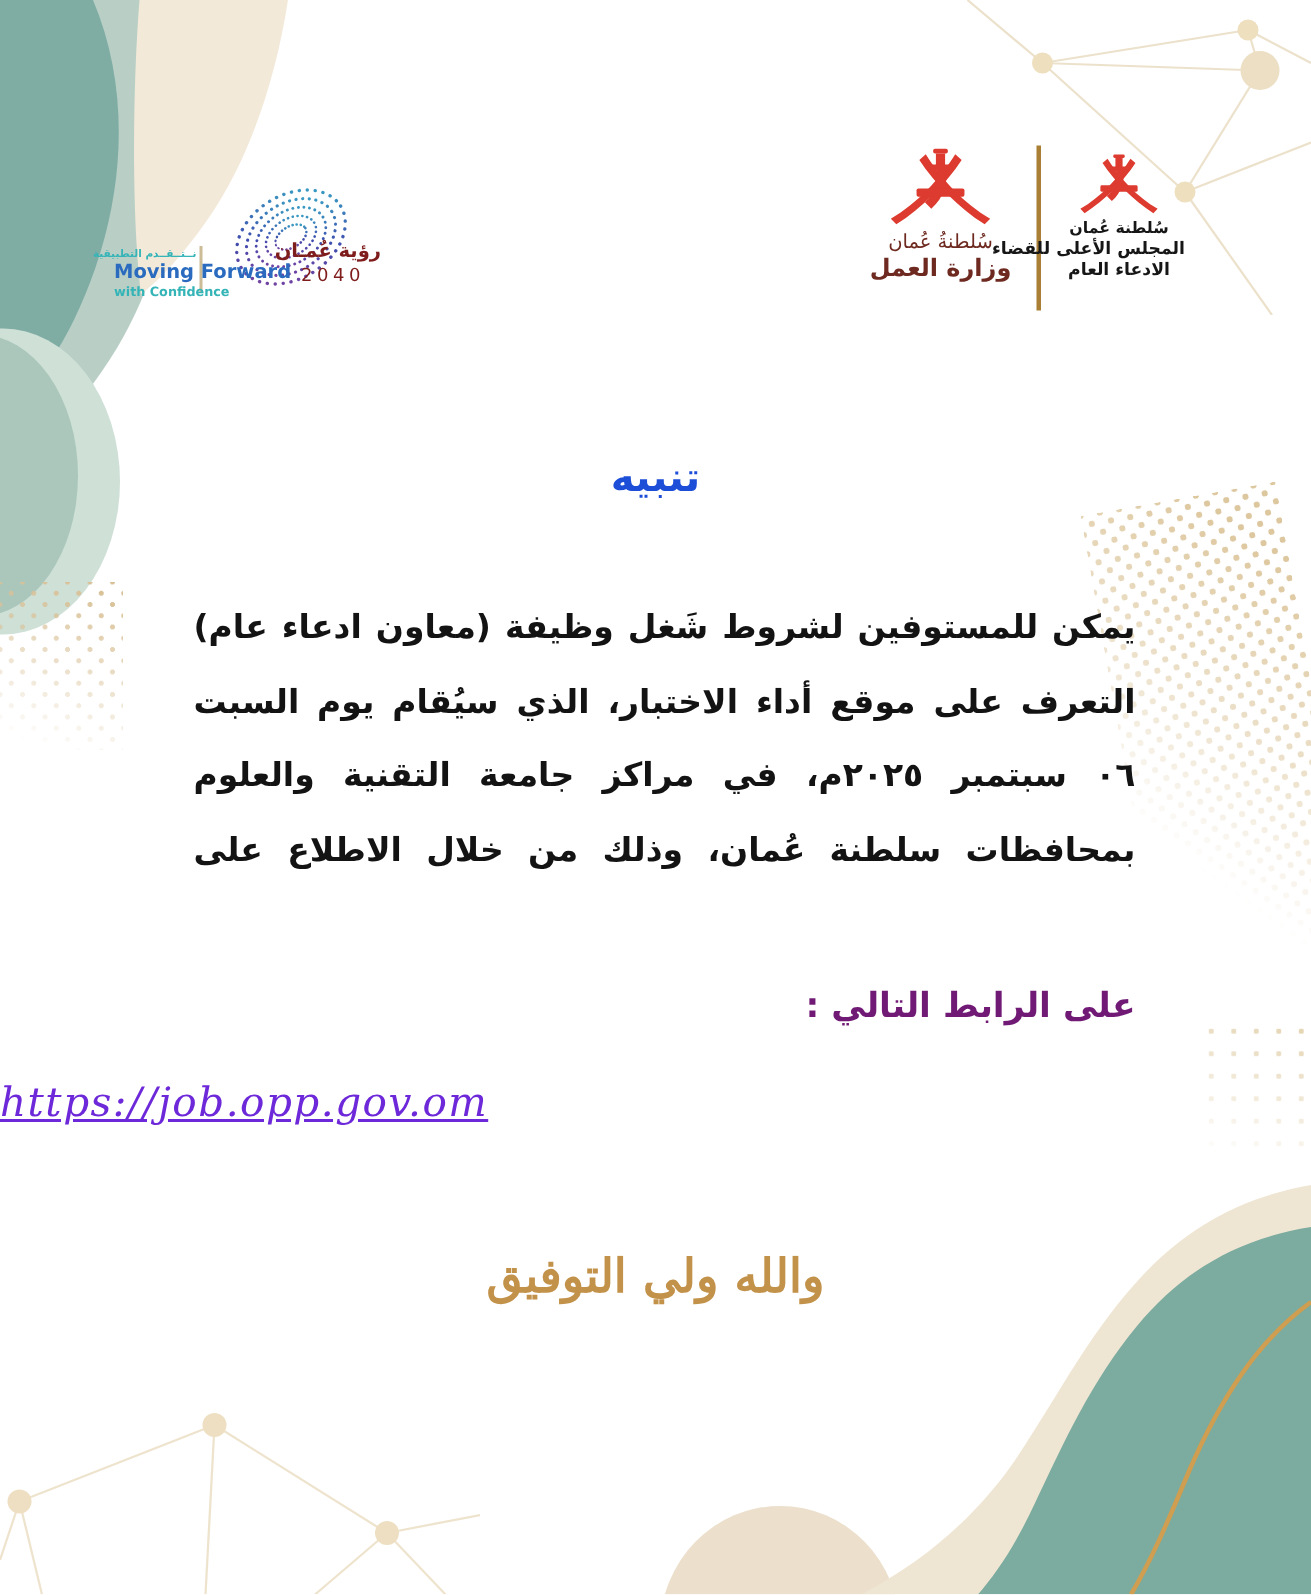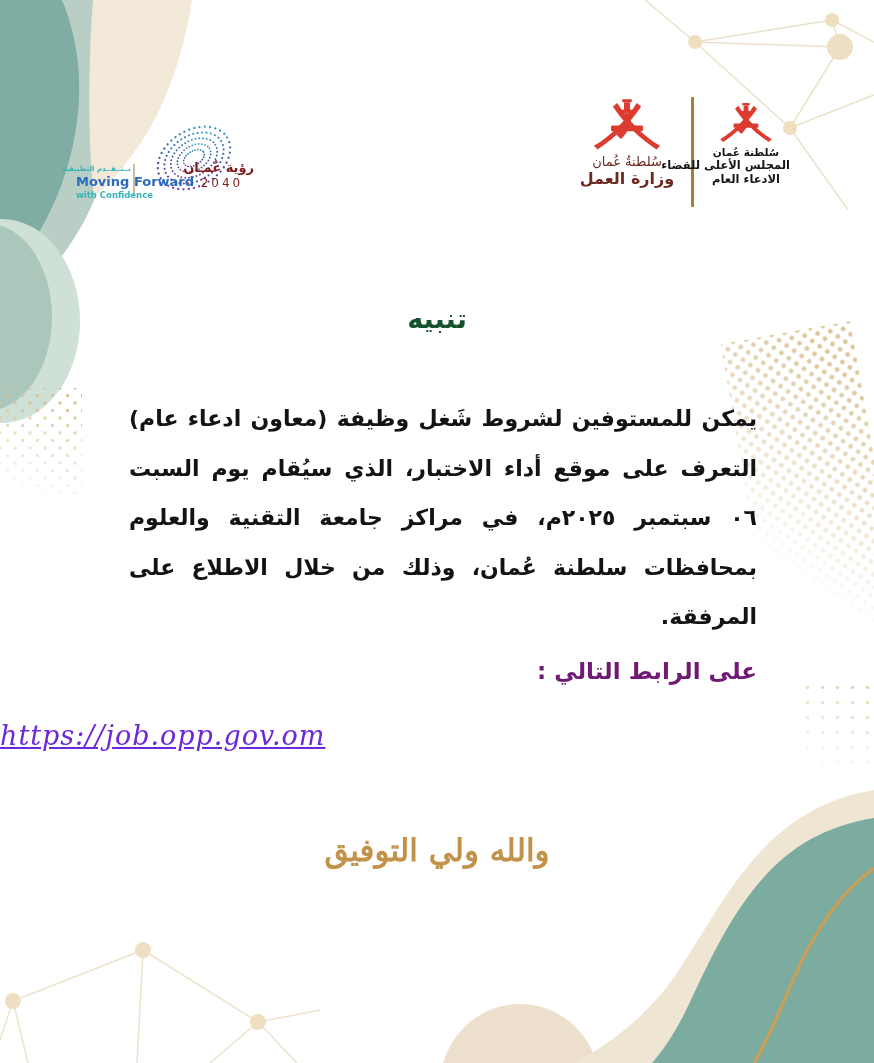--- a/index.html
+++ b/index.html
@@ -66,21 +66,21 @@
   .emblem svg{margin:0 auto;}
   .m1{font-size:13px;font-weight:normal;color:#6e2a20;direction:rtl;margin-top:2px;white-space:nowrap;}
   .m2{font-size:16px;font-weight:bold;color:#6e2a20;direction:rtl;white-space:nowrap;text-align:center;}
   .p1{font-size:10.5px;font-weight:bold;color:#161616;direction:rtl;margin-top:2px;white-space:nowrap;}
   .p2{font-size:11.5px;font-weight:bold;color:#161616;direction:rtl;white-space:nowrap;}
   .p3{font-size:11.5px;font-weight:bold;color:#161616;direction:rtl;white-space:nowrap;}
   .emblem-divider{left:691px;top:97px;width:2.5px;height:110px;background:#a97f35;}
 
   
   .title{left:0;top:303px;width:100%;text-align:center;
-    font-size:27px;font-weight:bold;color:#14532d;margin:0;}
+    font-size:27px;font-weight:bold;color:#1d4ed8;margin:0;}
   .body-text{top:394px;right:117px;width:628px;direction:rtl;
     color:#131313;font-weight:bold;font-size:22px;}
   .bline{height:49.5px;line-height:49.5px;overflow:hidden;text-align:justify;}
   .bline.j{text-align-last:justify;}
   .bline.end{text-align:right;text-align-last:right;}
   .link-label{top:658px;right:117px;direction:rtl;font-size:23px;font-weight:bold;color:#701a75;}
   .url{left:0;top:720px;width:100%;text-align:left;display:block;
     font-family:"DejaVu Serif","Liberation Serif",serif;font-style:italic;
     font-size:27px;color:#6d28d9;text-decoration:underline;letter-spacing:1px;}
   .callig{left:0;top:832px;width:100%;text-align:center;direction:rtl;
@@ -213,21 +213,20 @@
     <div class="p3">الادعاء العام</div>
   </div>
 
   <h1 class="abs title">تنبيه</h1>
 
   <div class="abs body-text">
     <div class="bline j">يمكن للمستوفين لشروط شَغل وظيفة (معاون ادعاء عام)</div>
     <div class="bline j">التعرف على موقع أداء الاختبار، الذي سيُقام يوم السبت الموافق</div>
     <div class="bline j">٠٦ سبتمبر ٢٠٢٥م، في مراكز جامعة التقنية والعلوم التطبيقية</div>
     <div class="bline j">بمحافظات سلطنة عُمان، وذلك من خلال الاطلاع على الكشوف</div>
-    <div class="bline end">المرفقة.</div>
   </div>
 
   <div class="abs link-label">على الرابط التالي :</div>
 
   <a class="abs url" href="#">https://job.opp.gov.om</a>
 
   <div class="abs callig">والله ولي التوفيق</div>
 
 </div>
 

